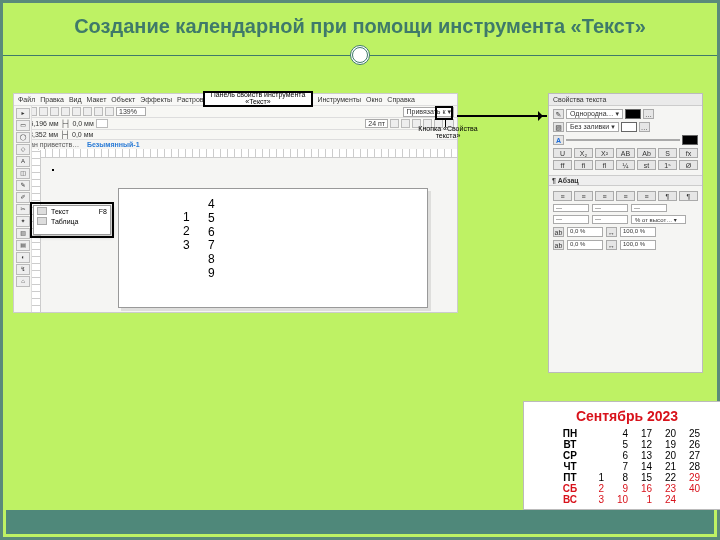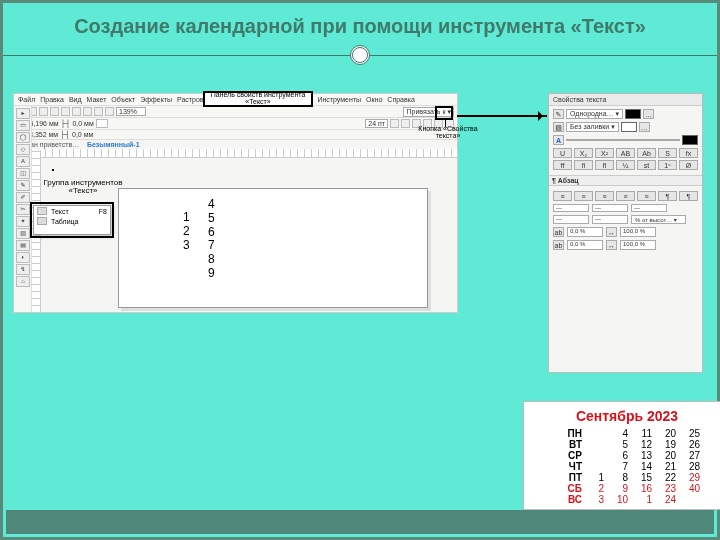--- a/index.html
+++ b/index.html
@@ -10,21 +10,21 @@
     background: #fff;
     font-family: Arial, sans-serif;
     overflow: hidden;
     position: relative;
   }
   .slide {
     width: 720px;
     height: 540px;
     border: 3px solid #5a8a7a;
     position: relative;
-    background: #5eead4;
+    background: #bef264;
   }
   .title {
     text-align: center;
     color: #3f7a6a;
     font-size: 20px;
     font-weight: bold;
     padding: 10px 40px 0;
     line-height: 1.3;
   }
   .divider-wrap {
@@ -320,21 +320,21 @@
     padding: 6px 0 4px;
     font-size: 14px;
   }
   .cal-grid {
     display: grid;
     grid-template-columns: 30px repeat(5, 22px);
     justify-content: center;
     gap: 0 2px;
     font-family: Arial, sans-serif;
   }
-  .cal-day { font-weight: bold; text-align: right; padding-left: 6px; }
+  .cal-day { font-weight: bold; text-align: center; padding-left: 6px; }
   .cal-cell { text-align: right; padding-right: 2px; }
   .red { color: #d8121b; }
   .cal-caption {
     text-align: center;
     font-size: 9px;
     padding-top: 4px;
     line-height: 1.15;
   }
 
   .footer-bar {
@@ -438,21 +438,20 @@
     <div class="canvas-text ct1">1
 2
 3</div>
     <div class="canvas-text ct2">4
 5
 6
 7
 8
 9</div>
 
-    <div class="flyout-label">Группа инструментов «Текст»</div>
     <div class="flyout">
       <div class="flyout-row">
         <span class="icon"></span>
         <span>Текст</span>
         <span style="margin-left:auto">F8</span>
       </div>
       <div class="flyout-row">
         <span class="icon"></span>
         <span>Таблица</span>
       </div>
@@ -544,21 +543,21 @@
         </div>
       </div>
     </div>
 
     <div class="cal">
       <div class="cal-title">Сентябрь 2023</div>
       <div class="cal-grid" id="cal-grid">
           <div class="cal-day">ПН</div>
           <div class="cal-cell"></div>
           <div class="cal-cell">4</div>
-          <div class="cal-cell">11</div>
+          <div class="cal-cell">17</div>
           <div class="cal-cell">20</div>
           <div class="cal-cell">25</div>
           <div class="cal-day">ВТ</div>
           <div class="cal-cell"></div>
           <div class="cal-cell">5</div>
           <div class="cal-cell">12</div>
           <div class="cal-cell">19</div>
           <div class="cal-cell">26</div>
           <div class="cal-day">СР</div>
           <div class="cal-cell"></div>

